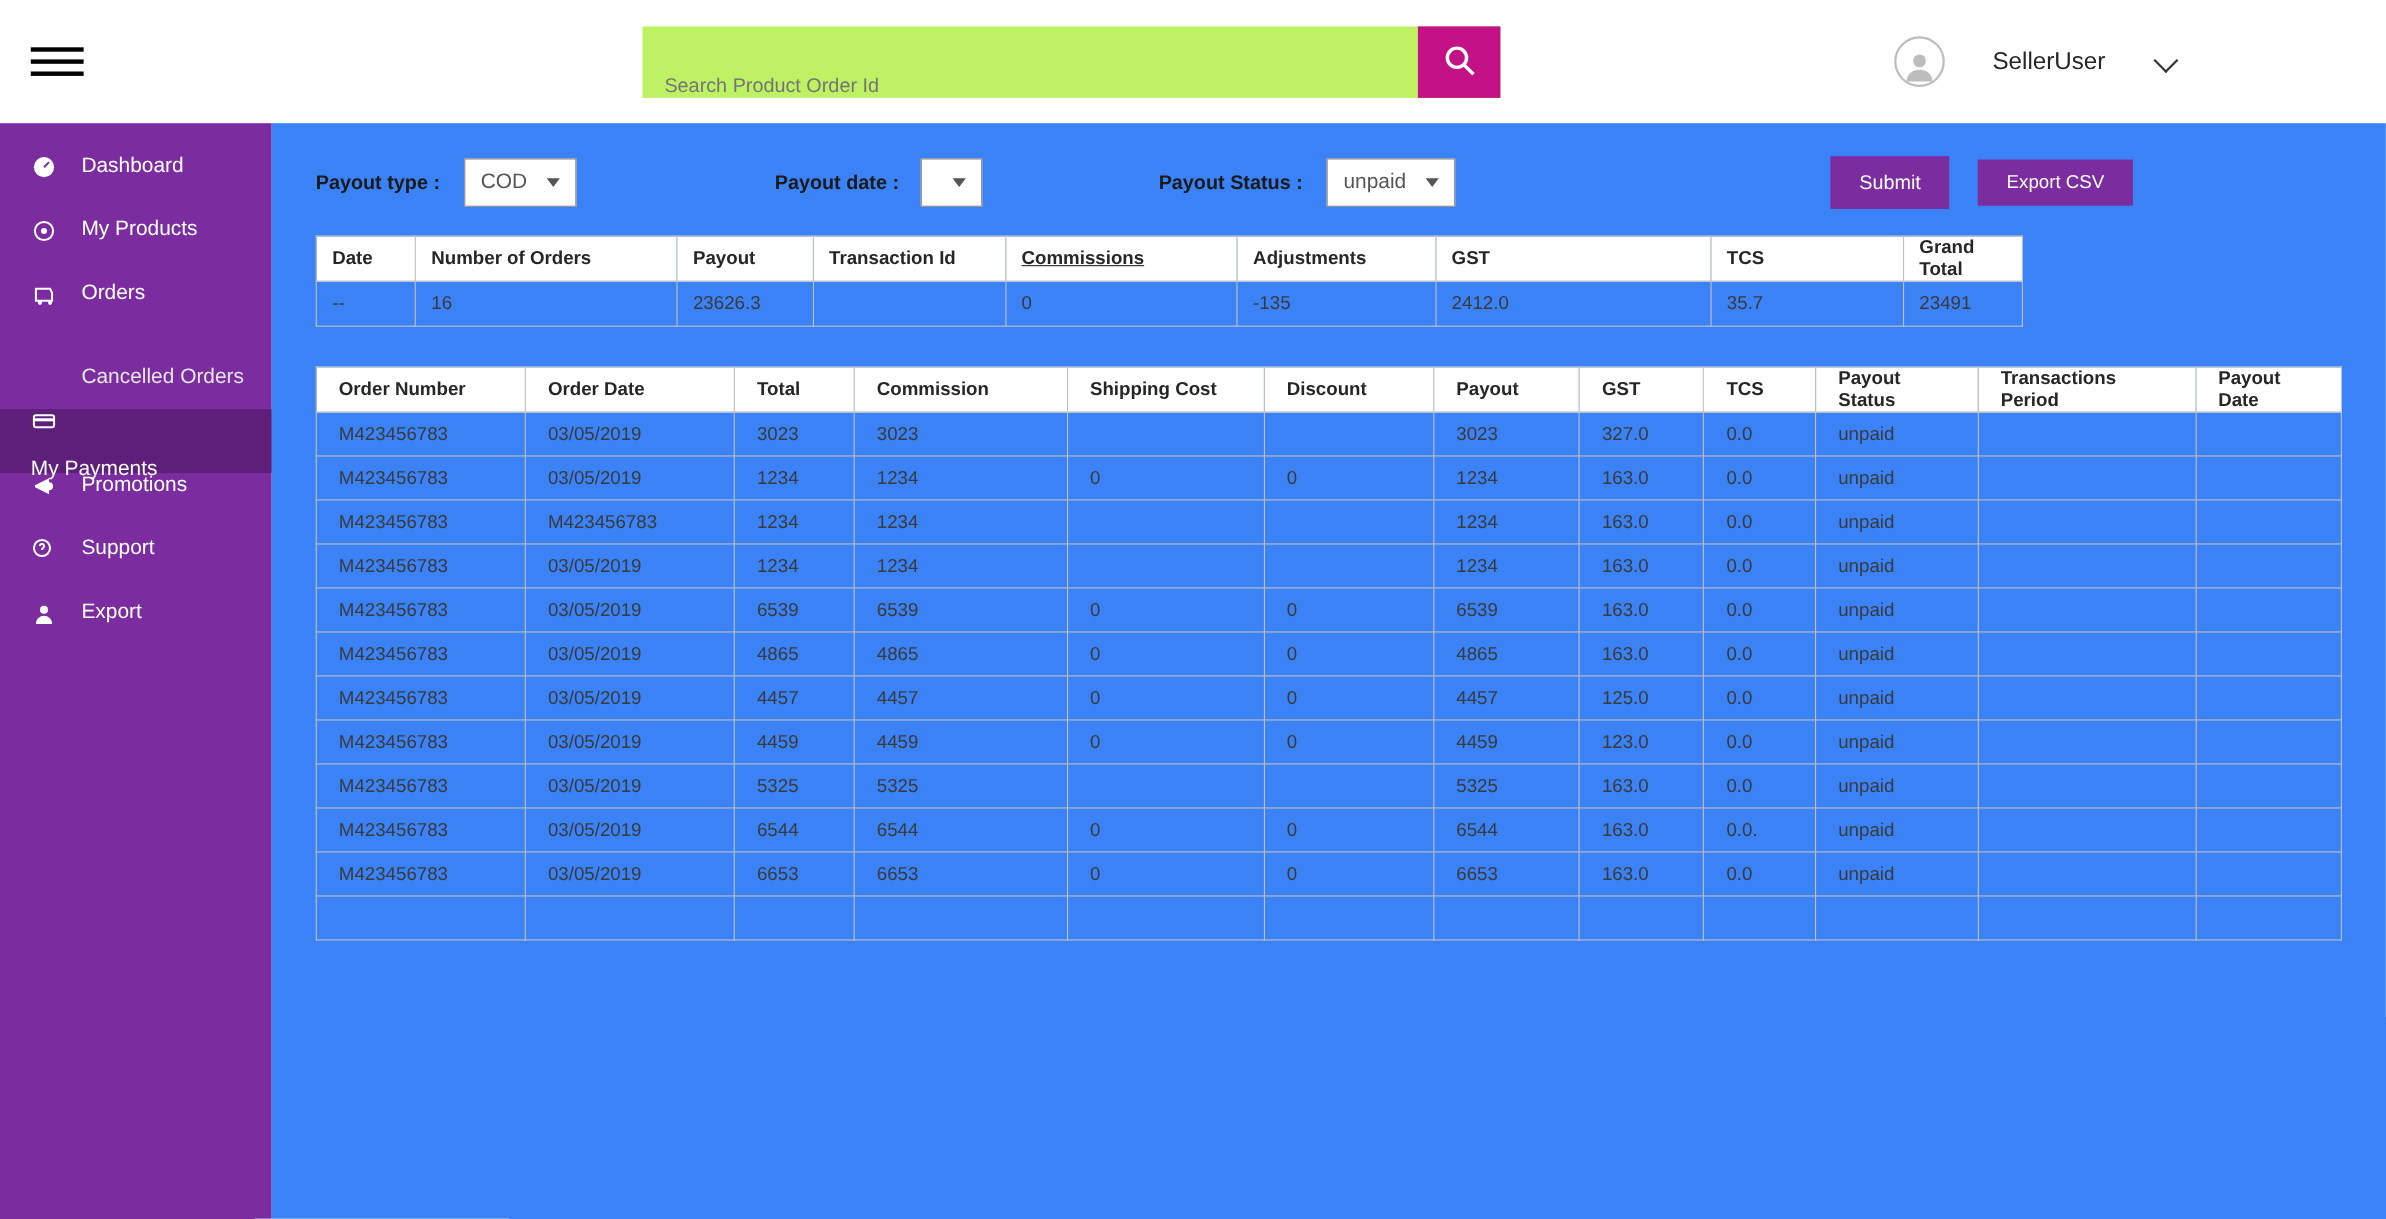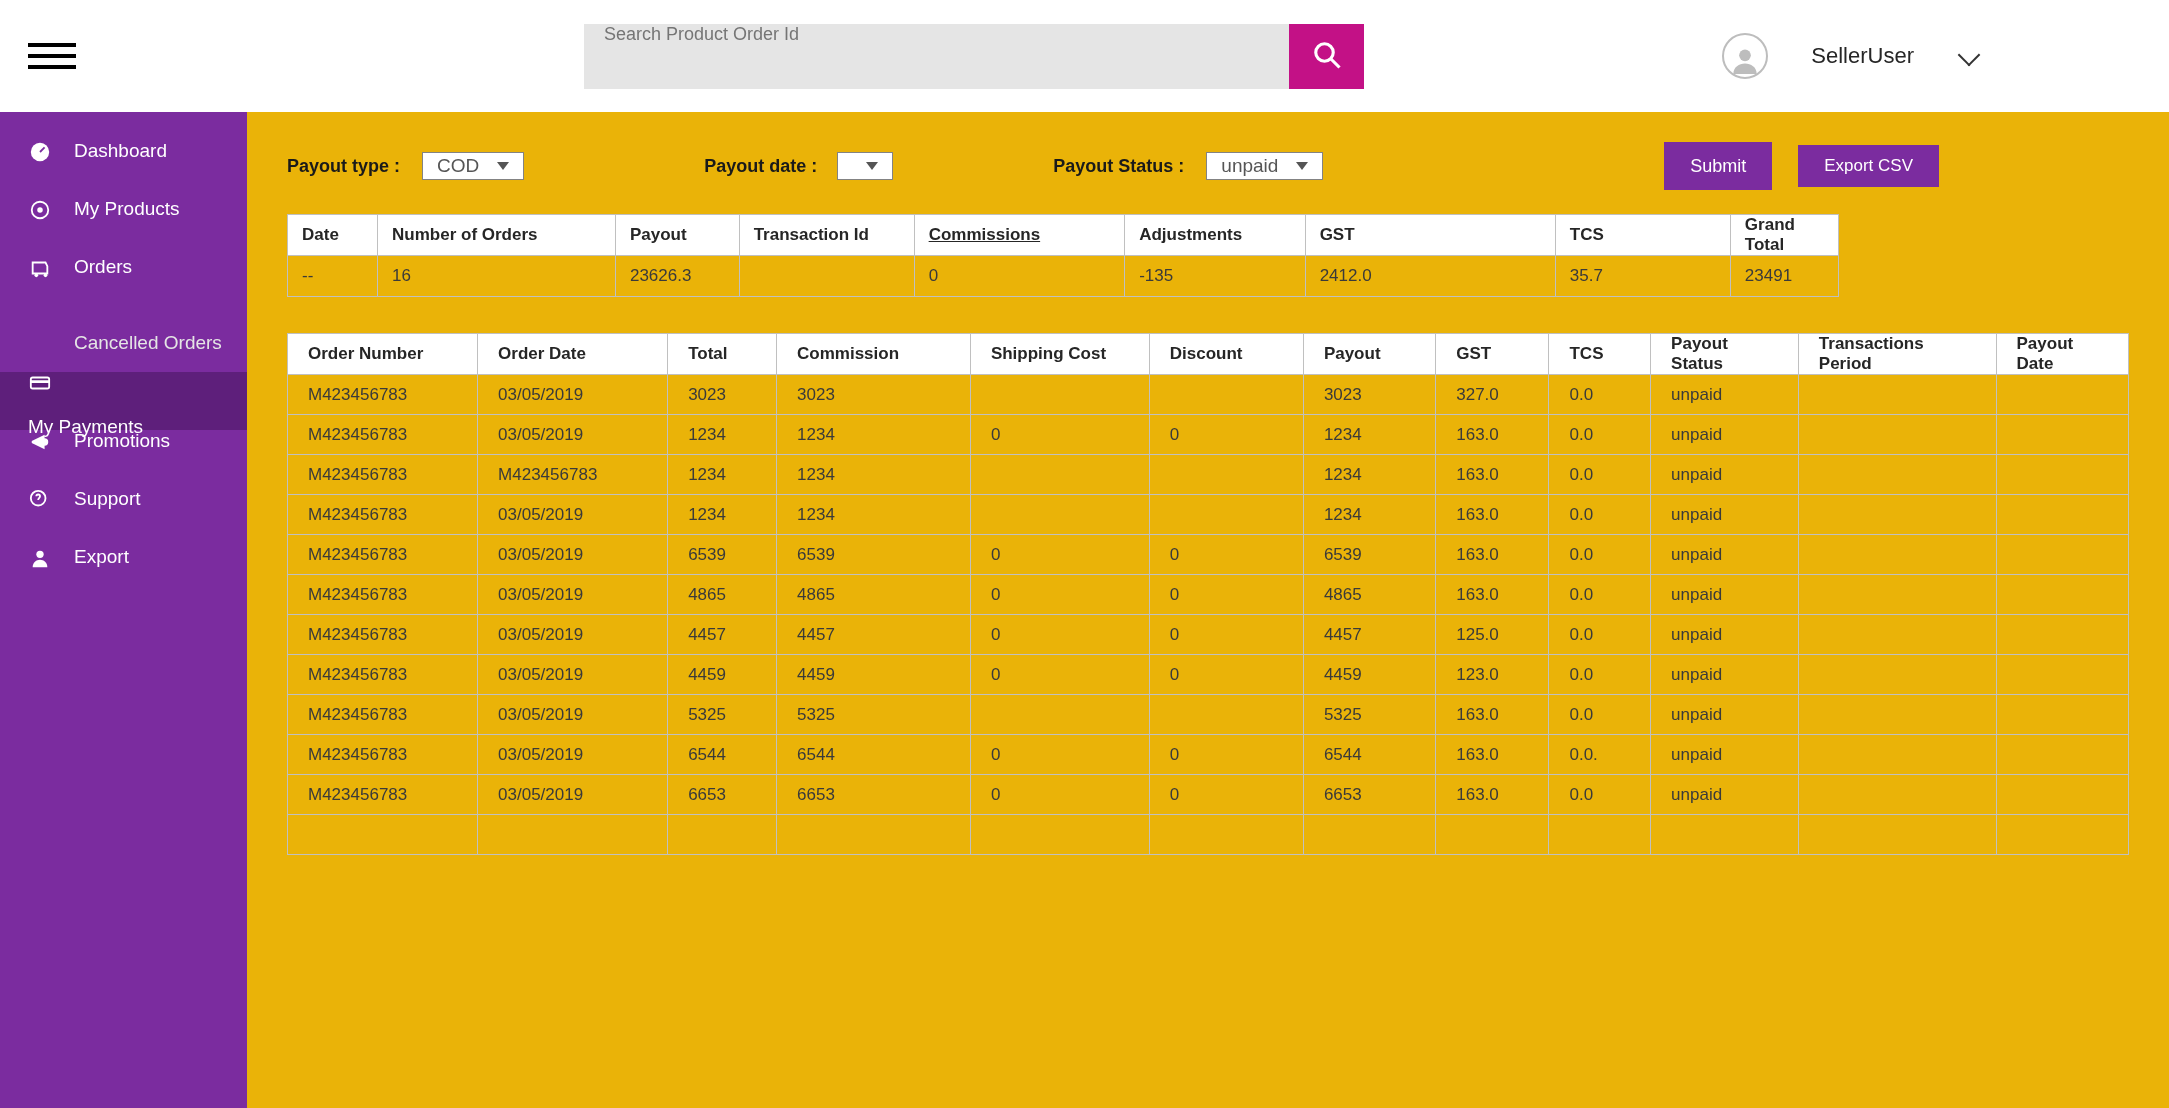--- a/index.html
+++ b/index.html
@@ -21,22 +21,22 @@
   display: flex; flex-direction: column; justify-content: center; gap: 7px;
   cursor: pointer;
   margin-right: 20px;
 }
 .hamburger span { height: 4px; width: 100%; background: #000; }
 .logo-area {
   width: 180px; height: 96px; background: #fff; margin-left: -12px;
 }
 .search-wrap {
   margin-left: 320px;
-  display: flex; align-items: flex-start;
-  background: #e5e5e5;
+  display: flex; align-items: flex-end;
+  background: #bef264;
   height: 65px;
   width: 780px;
 }
 .search-field {
   border: none; background: transparent; outline: none;
   font-size: 18px; color: #777; flex: 1; padding-left: 20px;
 }
 .search-btn {
   width: 75px; height: 65px; background: #c31186;
   display: flex; align-items: center; justify-content: center;
@@ -64,29 +64,29 @@
   display: flex; gap: 22px;
   padding: 0 28px; height: 58px; color: #fff; font-size: 19px; cursor: pointer;
   background: transparent;
 }
 .nav-item.active { background: #5e1f7b; height: 58px; flex-direction: column; }
 .nav-item .icon { width: 24px; height: 24px; display: flex; align-items: center; justify-content: center; }
 .nav-item svg { width: 22px; height: 22px; fill: #fff; }
 .nav-sub { display: flex; align-items: center; height: 58px; padding-left: 74px; color: #e5e5e5; font-size: 19px; cursor: pointer; }
 
 .content {
-  flex: 1; padding: 30px 40px 60px 40px; background: #eab308;
+  flex: 1; padding: 30px 40px 60px 40px; background: #3b82f6;
 }
 .filters-row {
   display: flex; align-items: center; gap: 10px; margin-bottom: 24px;
 }
 .filter-label { font-size: 18px; font-weight: 600; color: #1a1a1a; }
 .select-wrap {
   display: flex; align-items: center;
-  border: 1px solid #838383; height: 28px; padding: 0 14px; gap: 18px;
+  border: 1px solid #838383; height: 44px; padding: 0 14px; gap: 18px;
   font-size: 19px; color: #565656; cursor: pointer; background: #fff;
 }
 .tri-down { width: 0; height: 0; border-left: 6px solid transparent; border-right: 6px solid transparent; border-top: 8px solid #555; }
 
 .spacer-sm { width: 160px; }
 .spacer-md { width: 140px; }
 
 .btn-purple {
   background: #7b2c9f; color: #fff; border: none;
   padding: 0 26px; height: 48px; font-size: 18px; cursor: pointer;

